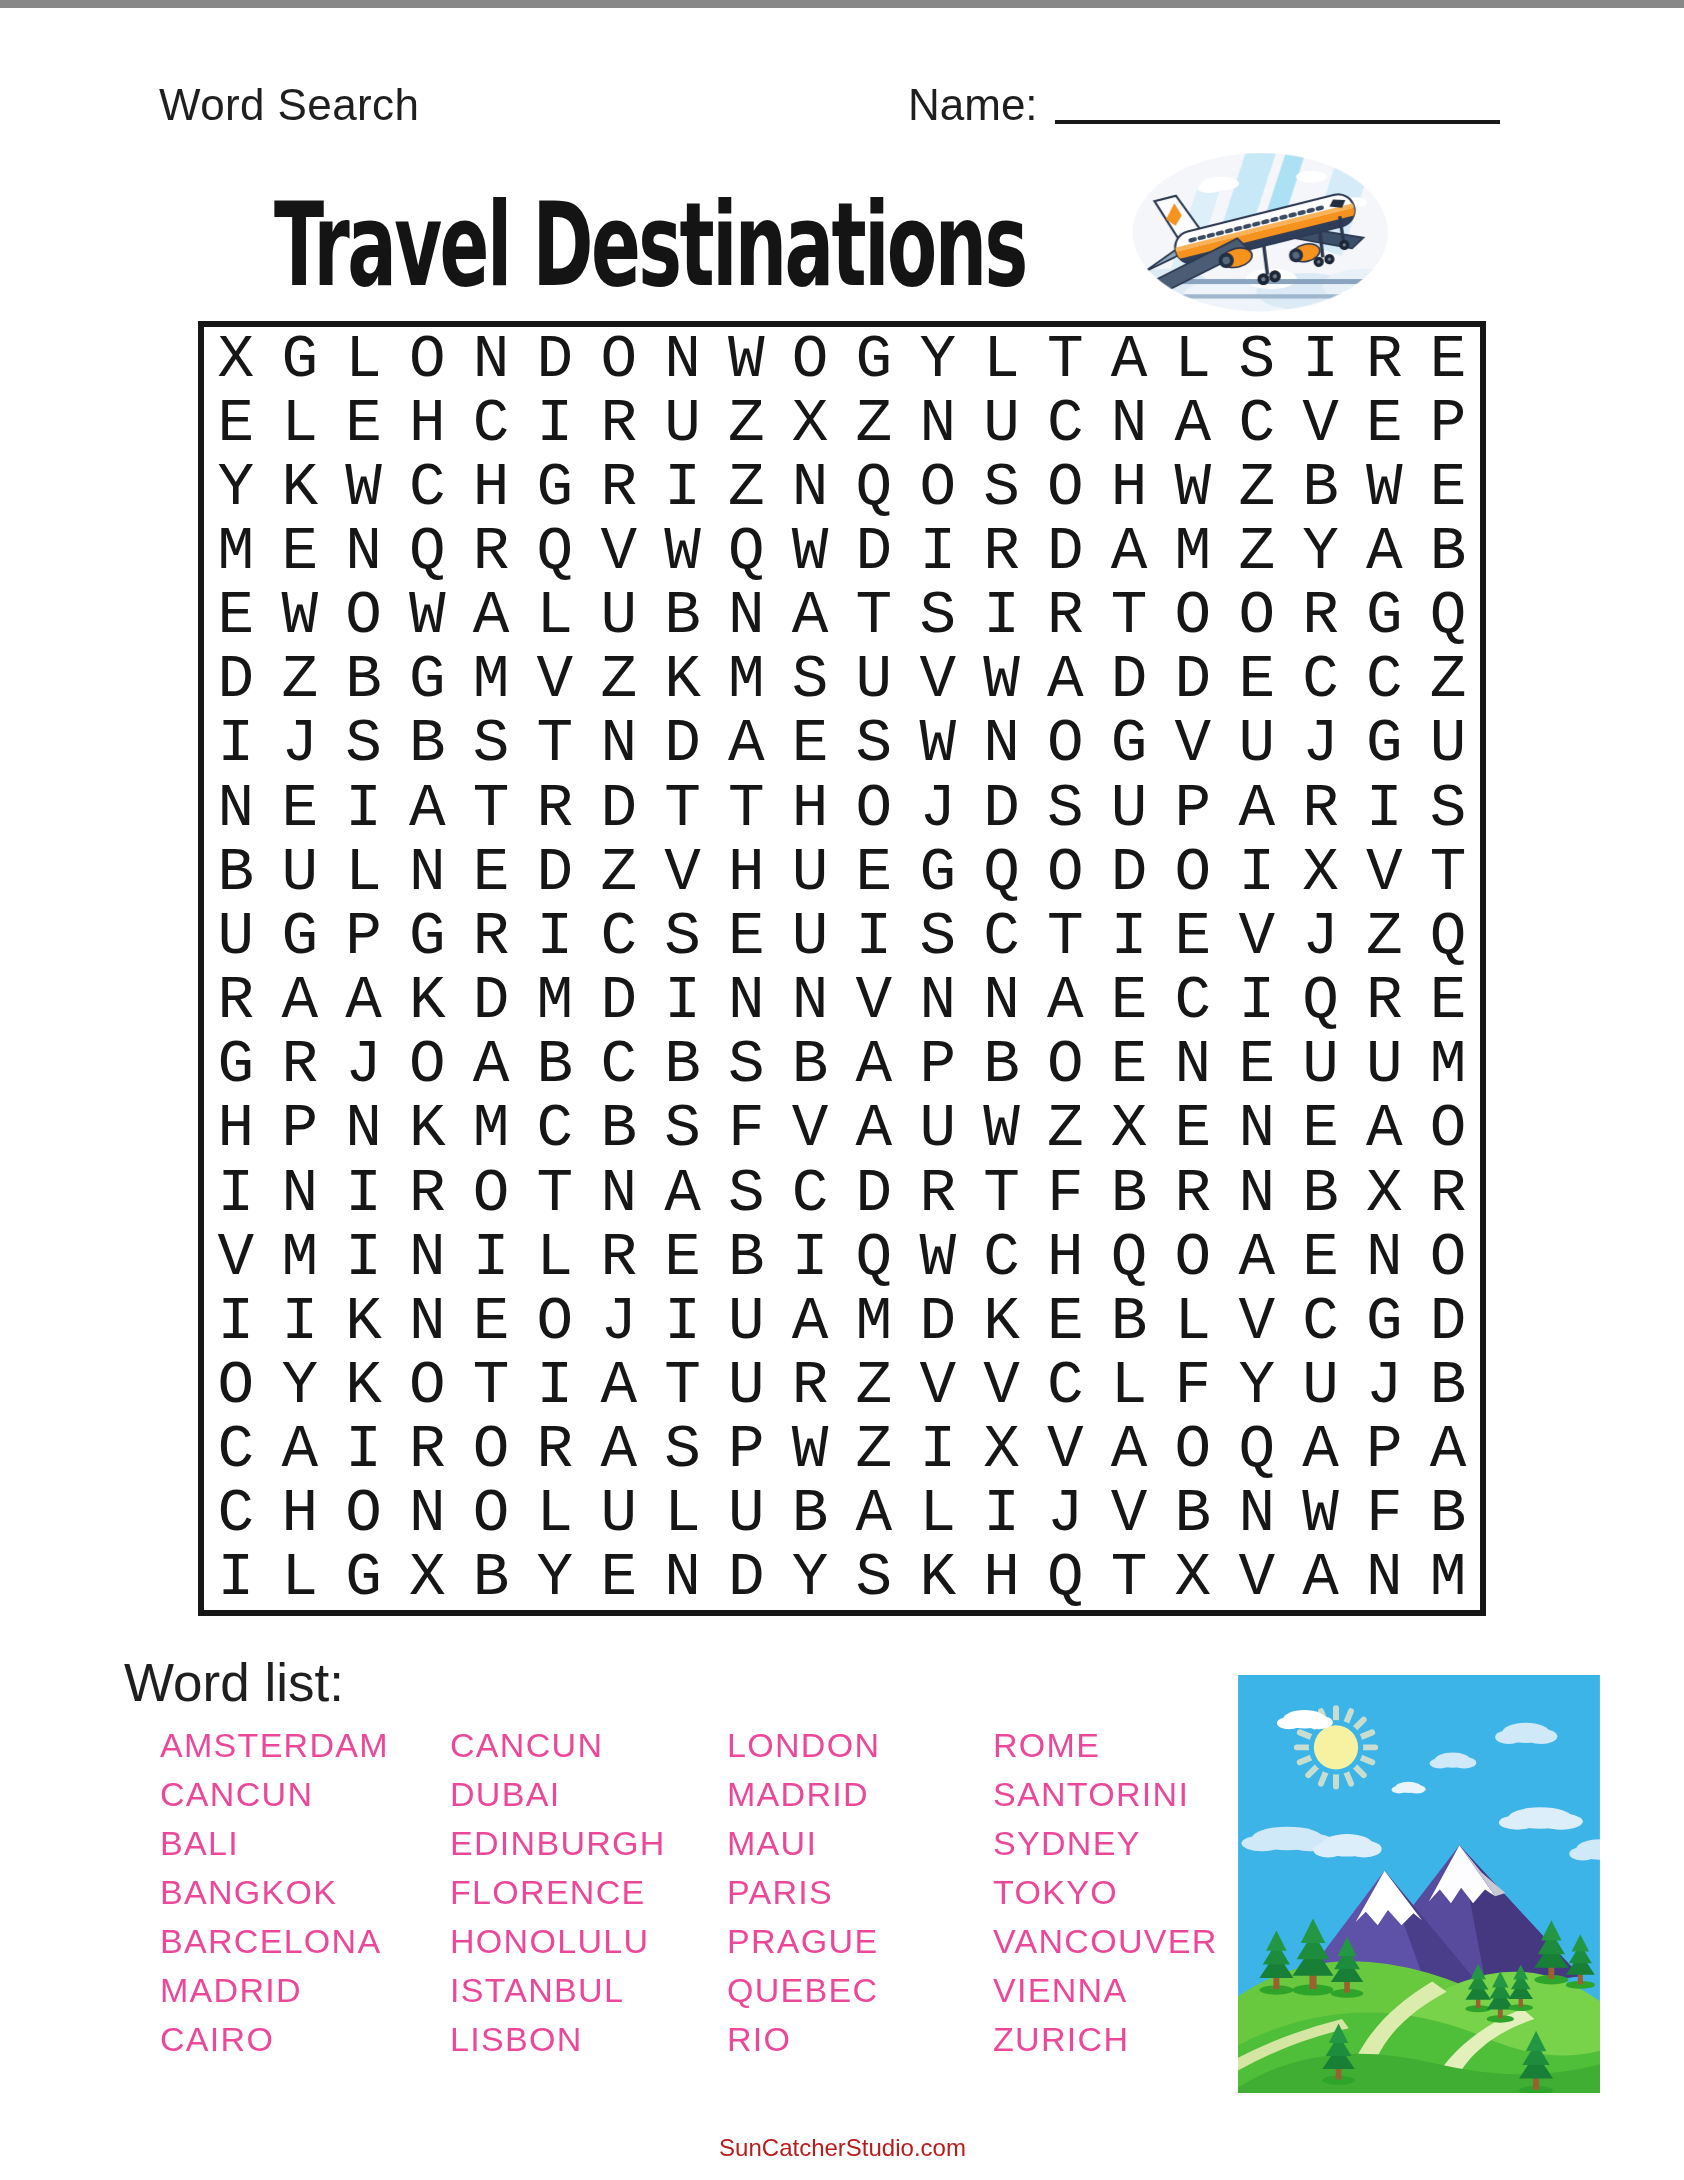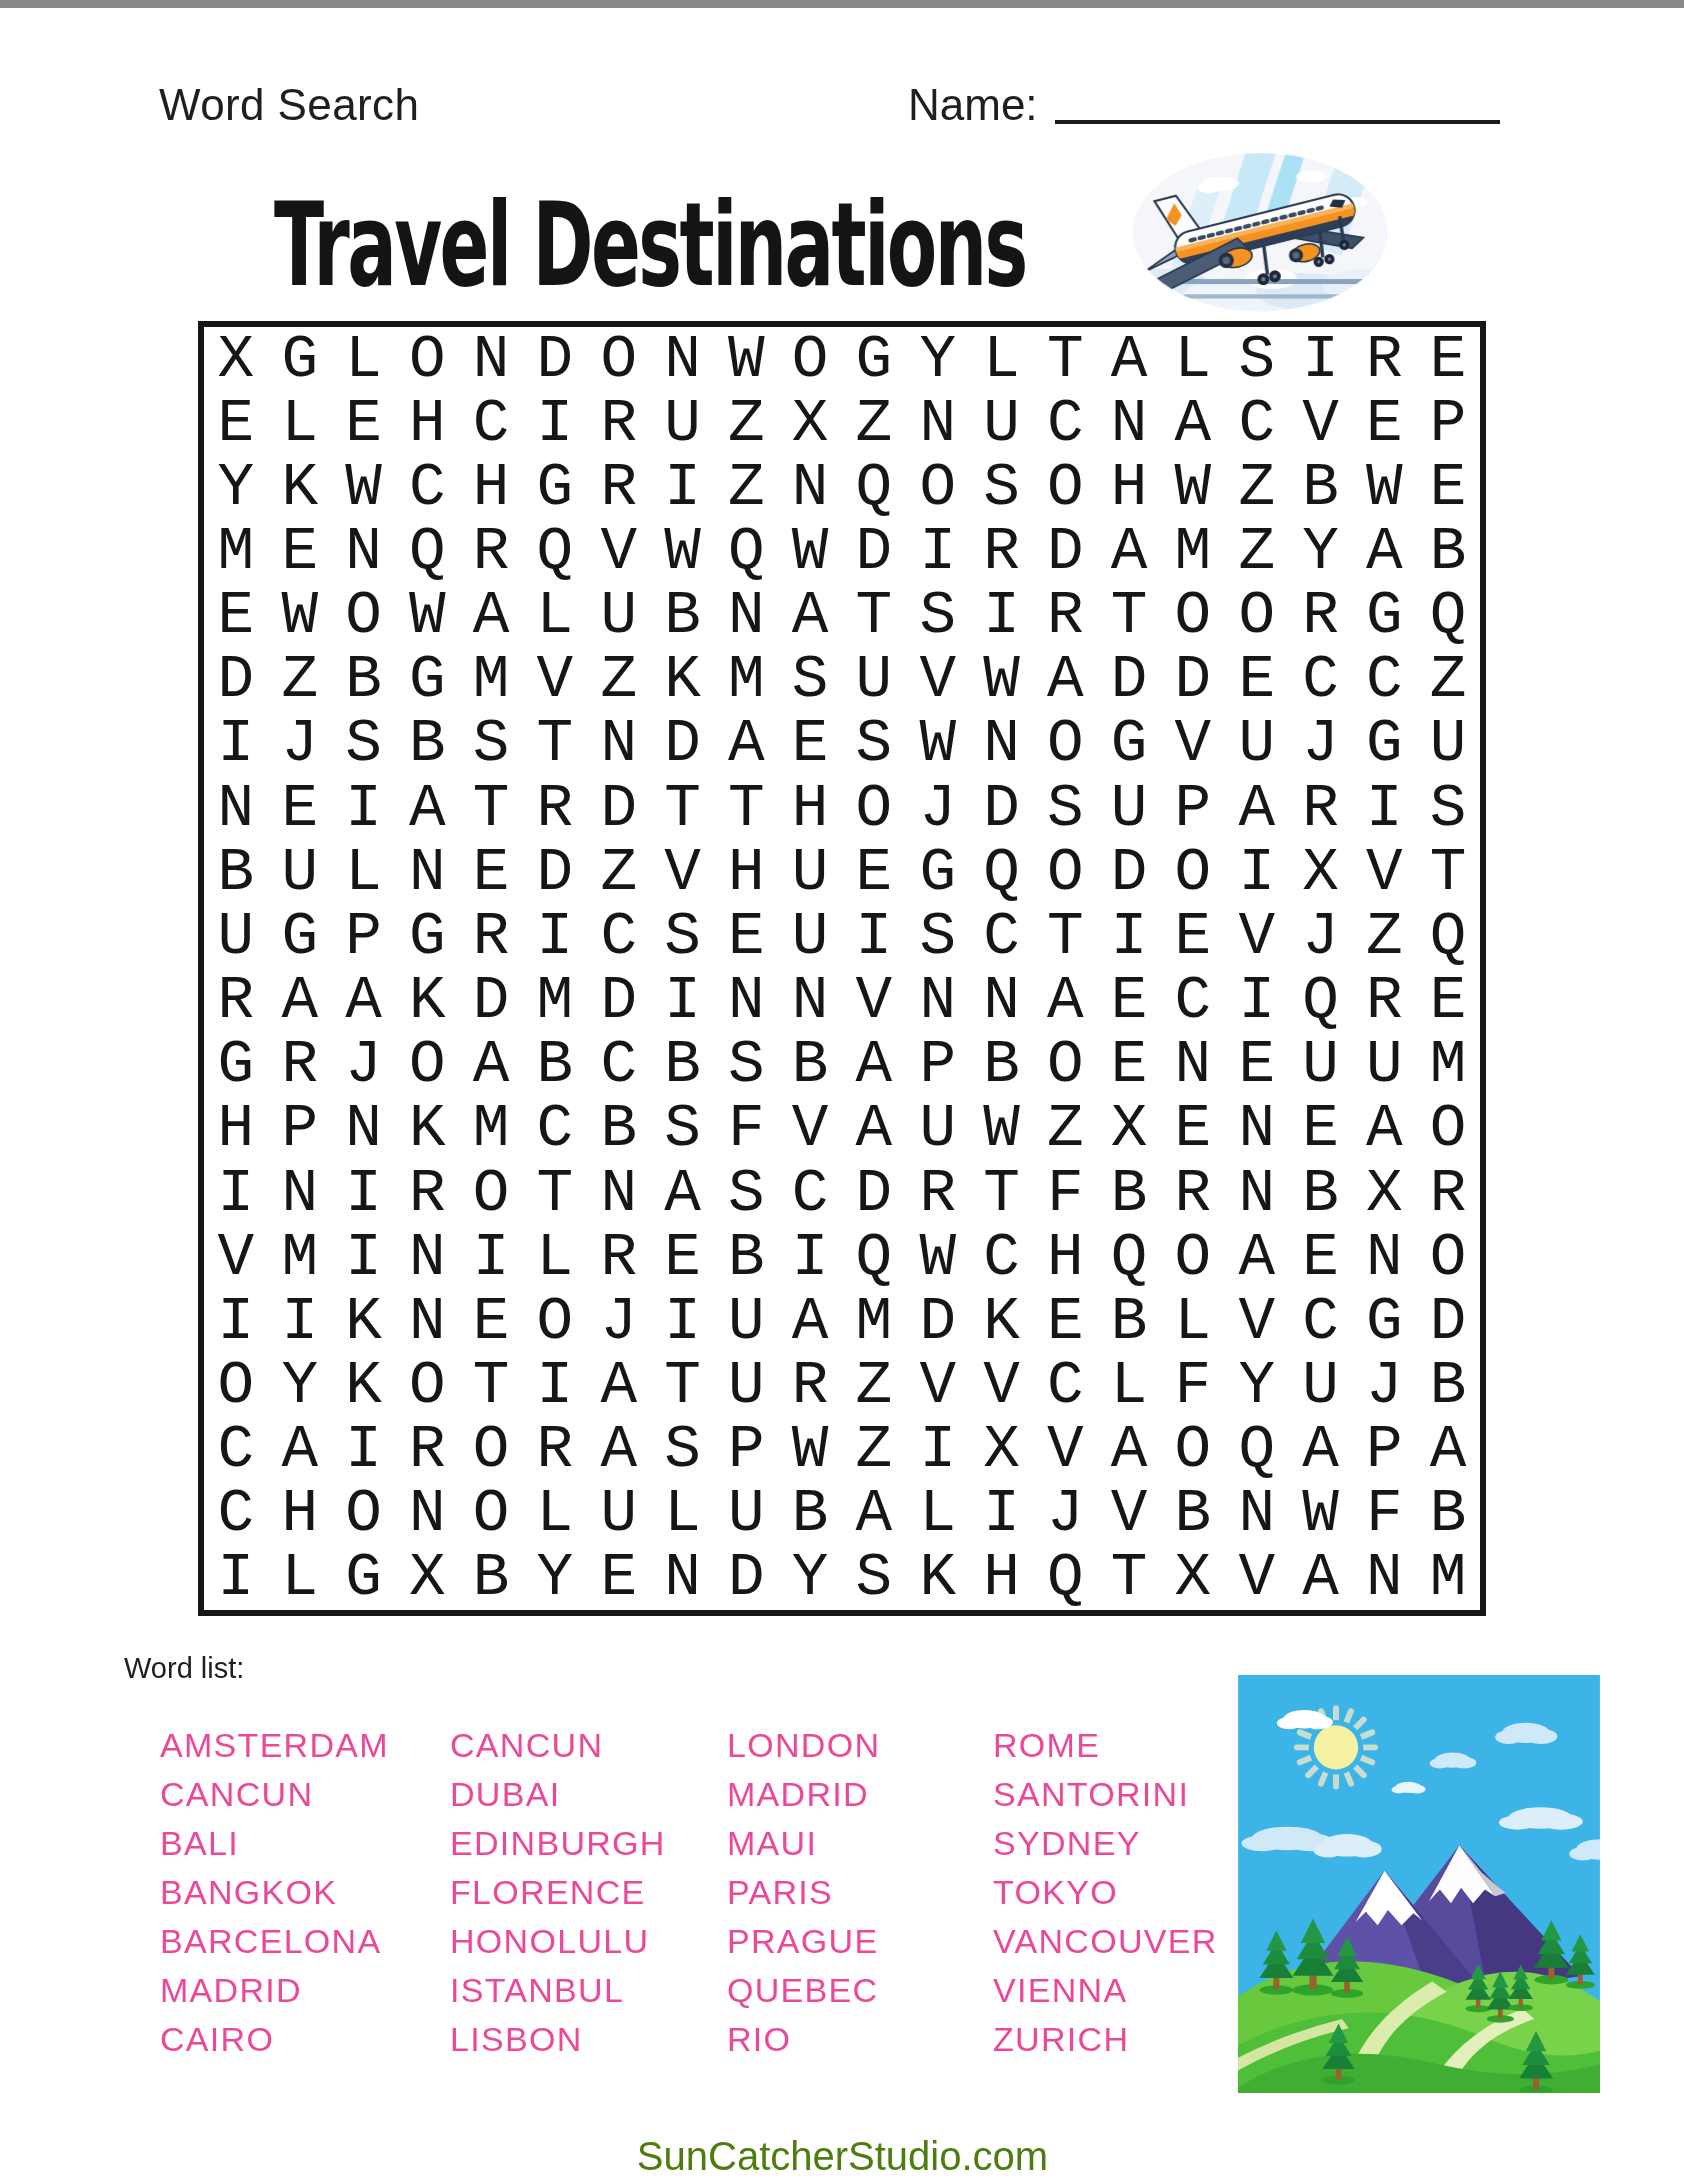--- a/index.html
+++ b/index.html
@@ -42,37 +42,37 @@
     grid-auto-rows: 1fr;
   }
   .cell {
     display: flex; align-items: center; justify-content: center;
     font-family: "Liberation Mono", monospace;
     font-size: 61px; color: #161616; line-height: 1;
   }
   
   .wl-heading {
     position: absolute; left: 124px; top: 1644px;
-    font-size: 29px; color: #1f1f1f;
+    font-size: 53px; color: #1f1f1f;
   }
   .wl-col {
     position: absolute; top: 1713px;
     font-size: 34px; color: #ec4899; letter-spacing: 1.3px;
   }
   .wl-col .word { height: 49px; line-height: 49px; }
   .wl-col1 { left: 160px; }
   .wl-col2 { left: 450px; }
   .wl-col3 { left: 727px; }
   .wl-col4 { left: 993px; }
   
   .landscape-box { position: absolute; left: 1238px; top: 1667px; width: 362px; height: 418px; }
   
   .footer {
     position: absolute; left: 0; top: 2126px; width: 100%;
-    text-align: center; font-size: 40px; color: #4d7c0f;
+    text-align: center; font-size: 24px; color: #b91c1c;
   }
 </style>
 </head>
 <body>
 
 <div class="page">
 
   <div class="ws-label">Word Search</div>
   <div class="name-label">Name:</div>
   <div class="name-line"></div>

